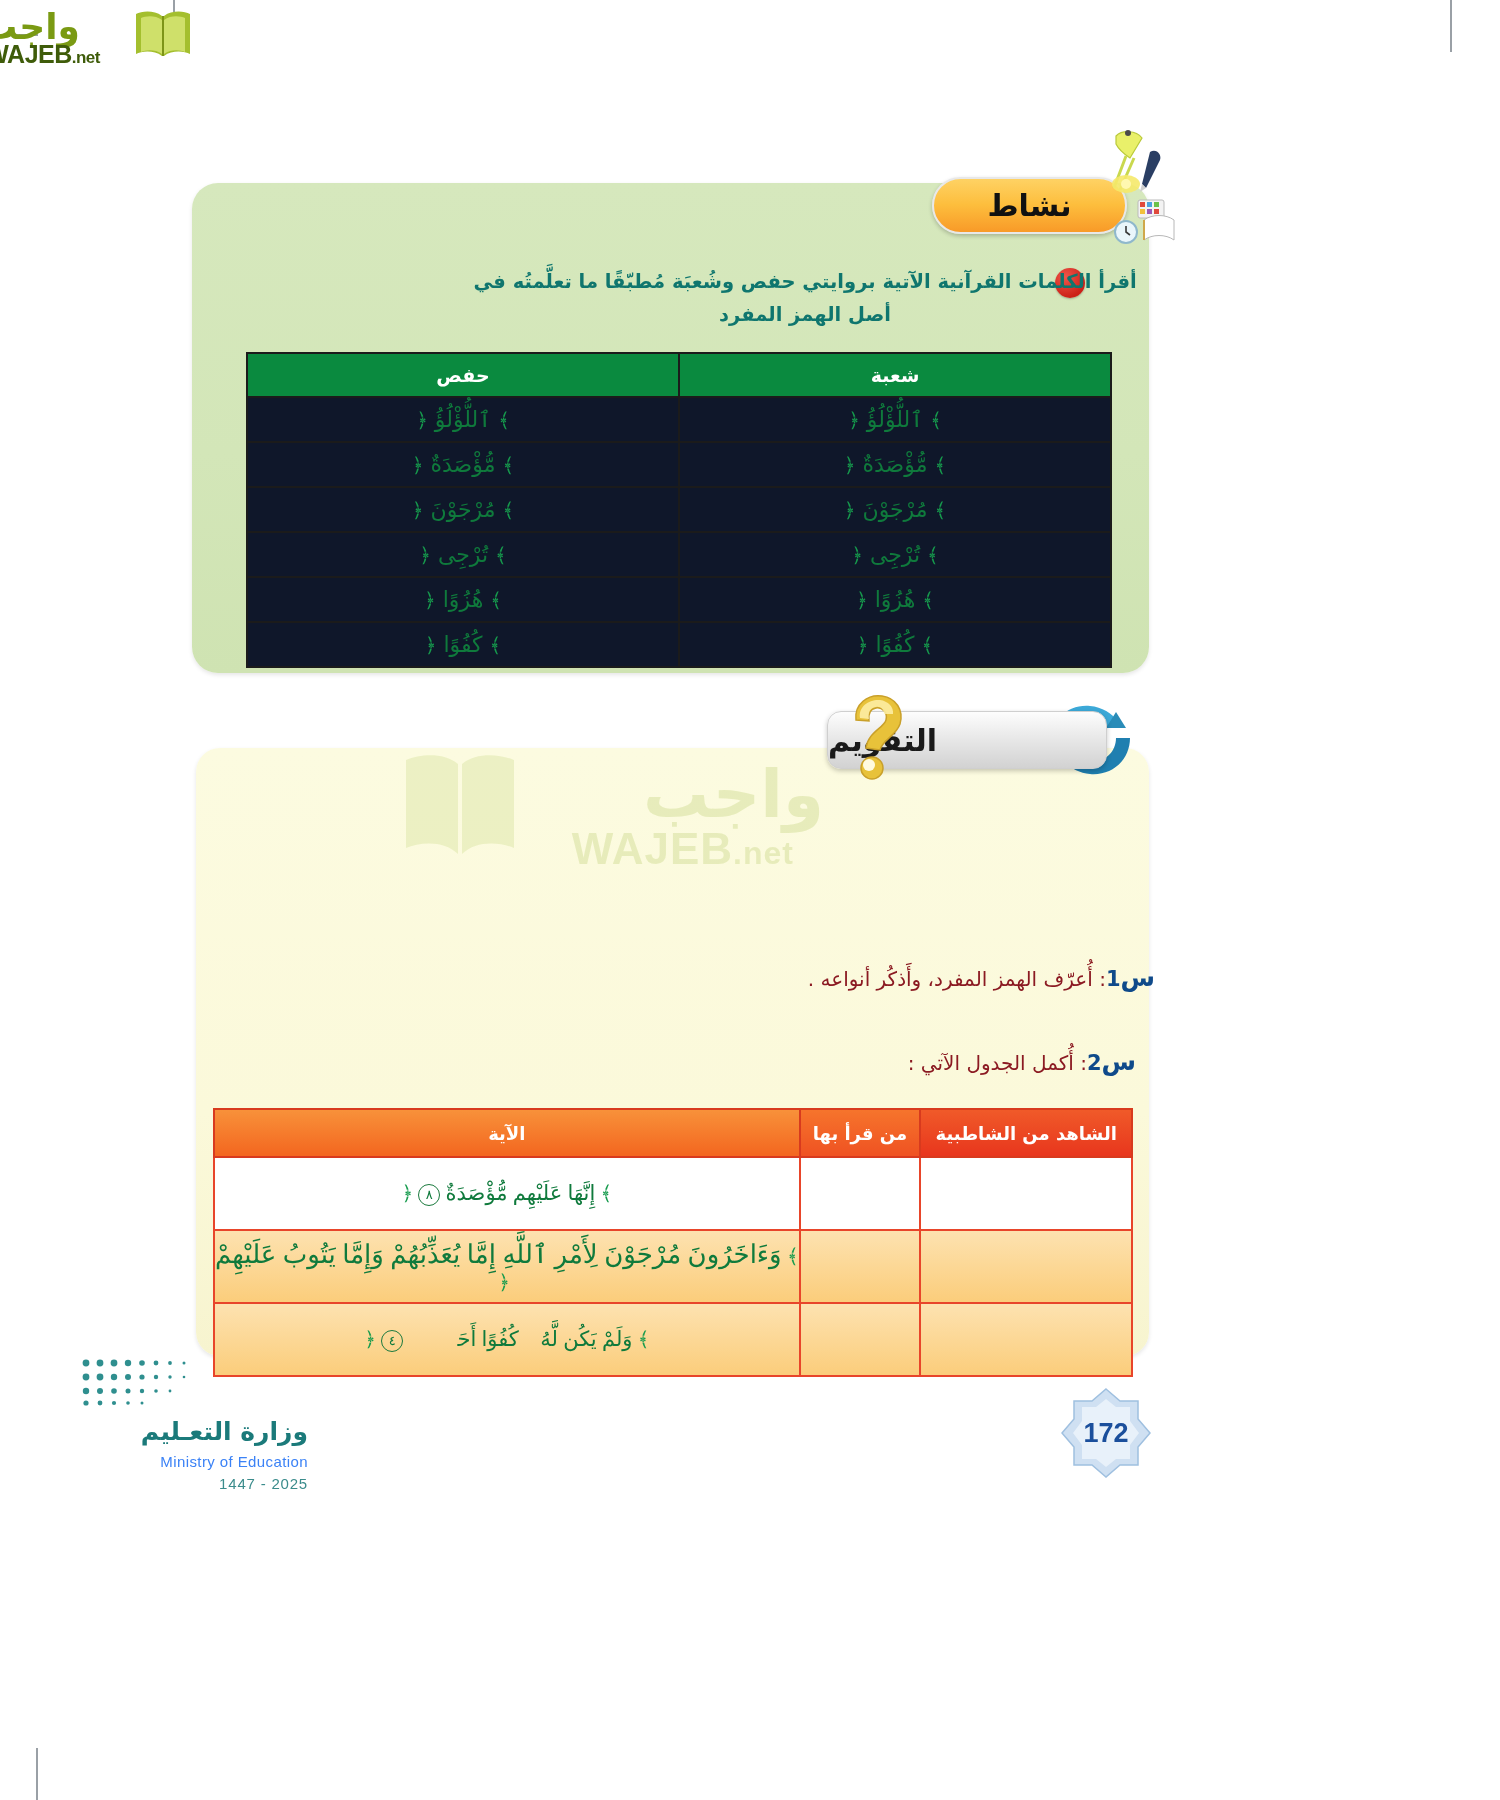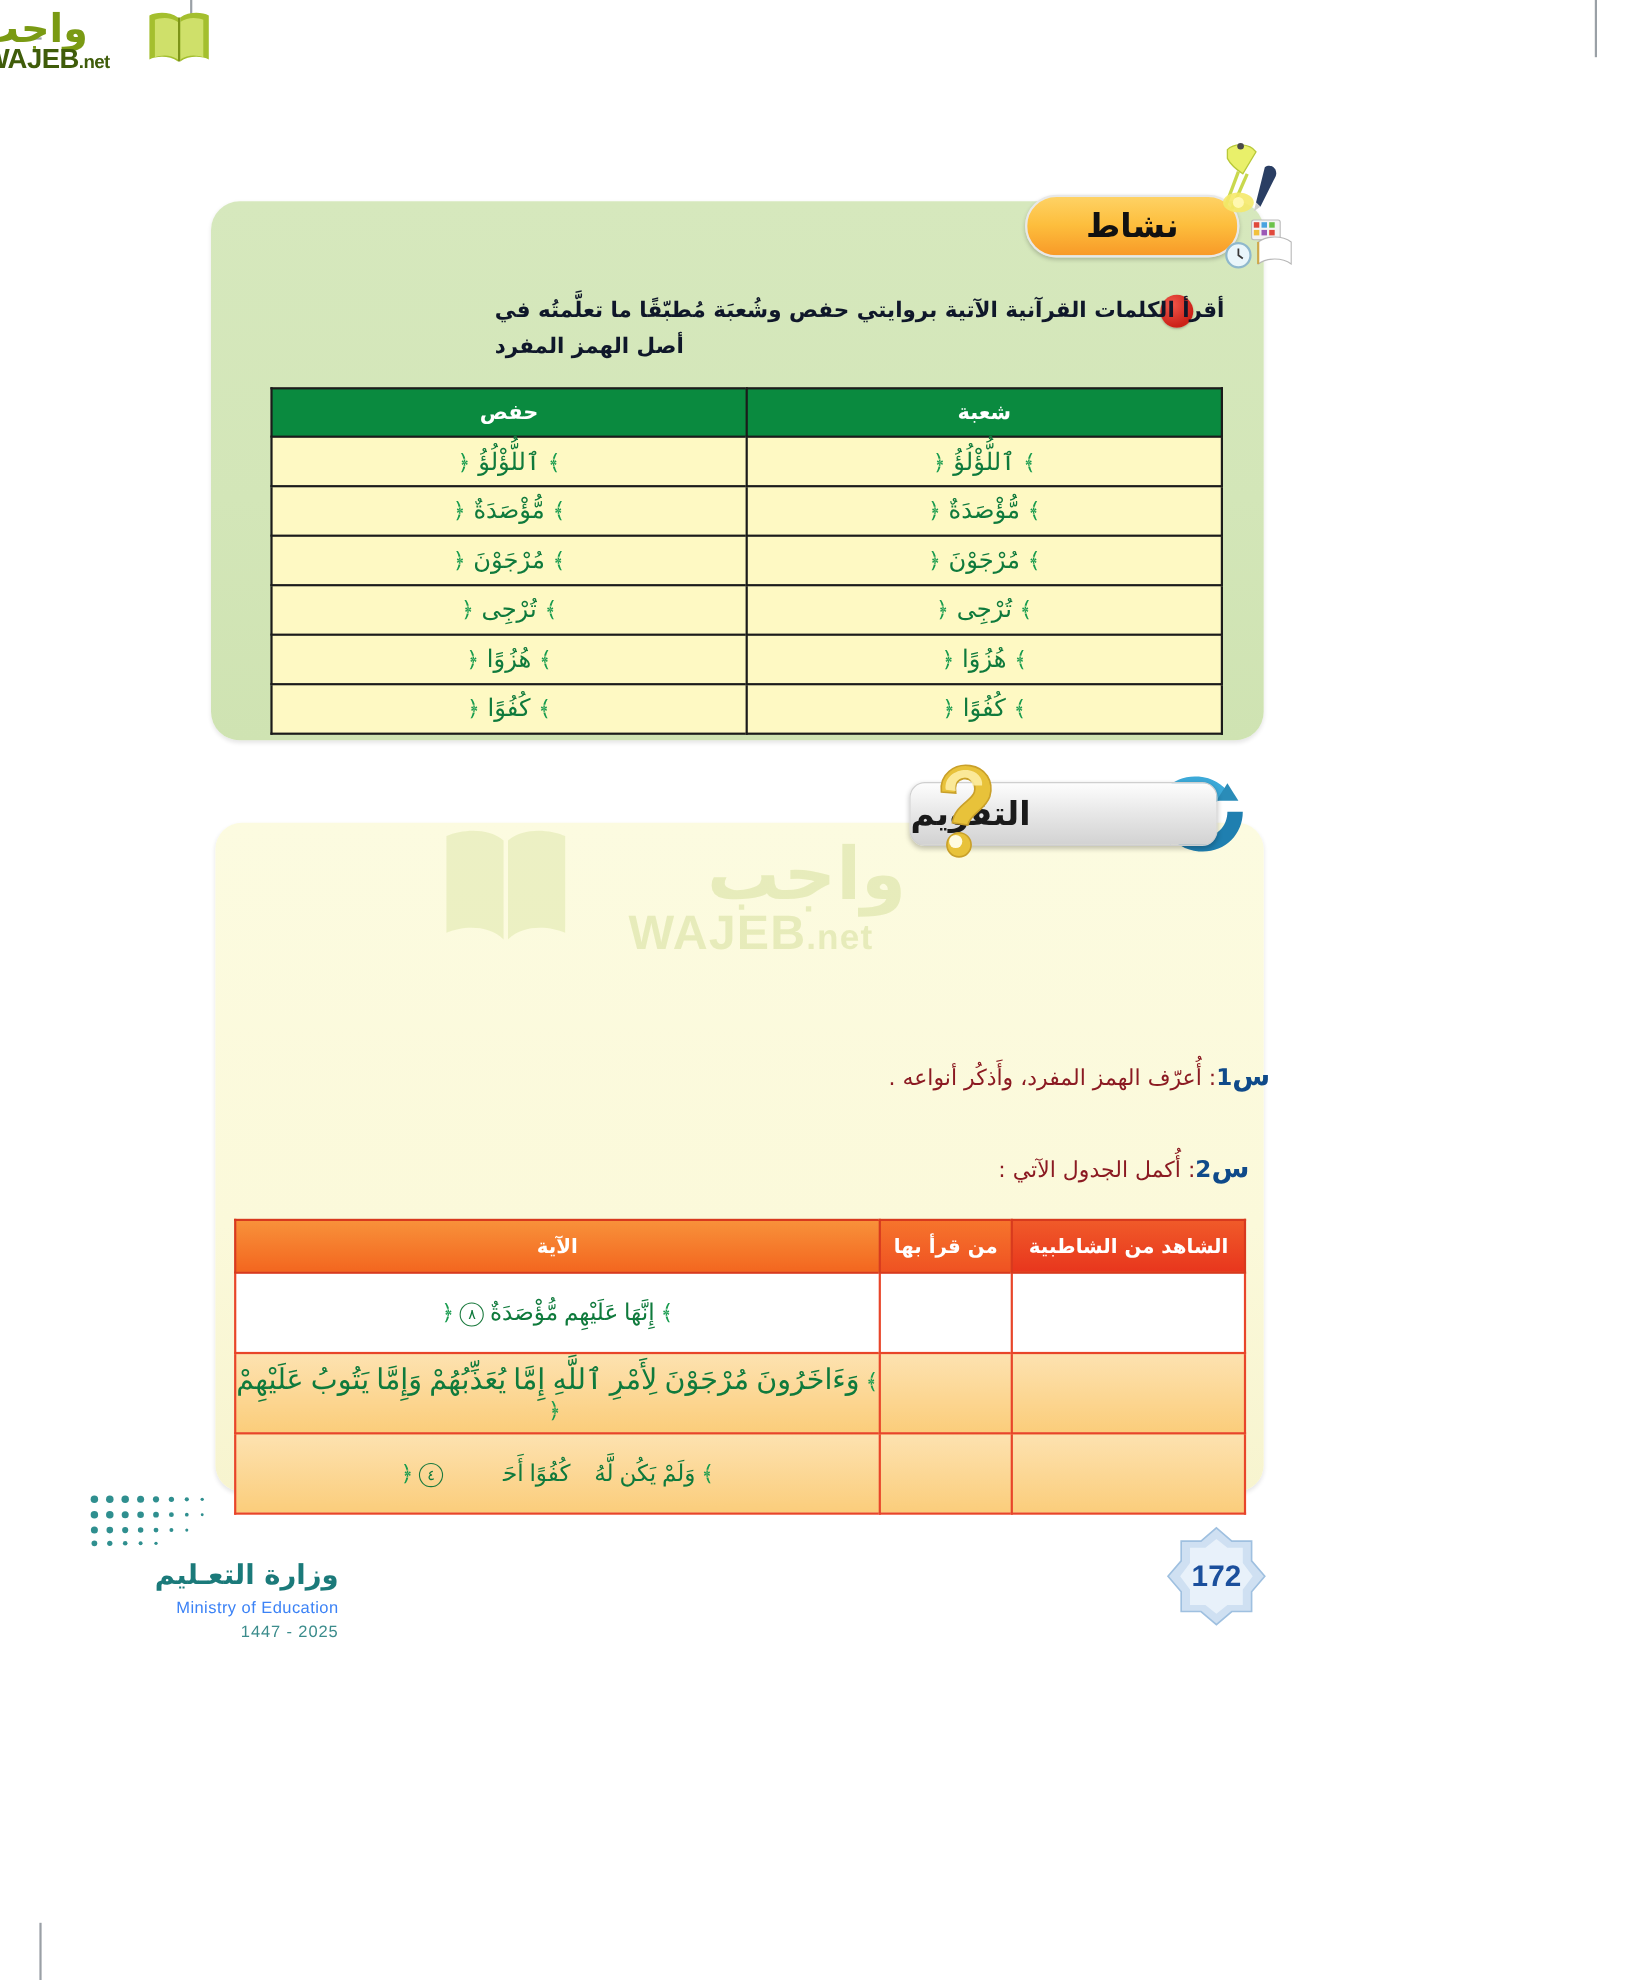--- a/index.html
+++ b/index.html
@@ -66,23 +66,23 @@
 
   .bullet-dot {
     position: absolute; left: 1055px; top: 268px;
     width: 30px; height: 30px; border-radius: 50%;
     background: radial-gradient(circle at 35% 30%, #f0564a, #cc2118 70%);
     box-shadow: 0 1px 2px rgba(0,0,0,0.25);
   }
 
   .activity-text {
     position: absolute; right: 340px; top: 265px; width: 710px;
-    text-align: left; direction: rtl;
-    font-family: "DejaVu Sans", sans-serif;
-    font-size: 19.5px; font-weight: bold; color: #0f172a;
+    text-align: center; direction: rtl;
+    font-family: "DejaVu Sans", sans-serif;
+    font-size: 19.5px; font-weight: bold; color: #0f766e;
     line-height: 1.7;
   }
 
   
   .green-table {
     position: absolute; left: 246px; top: 352px;
     width: 866px;
     border-collapse: collapse;
     border: 2px solid #1b1b1b;
   }
@@ -90,21 +90,21 @@
     background: #0a8a3f;
     color: #ffffff;
     border: 2px solid #1b1b1b;
     height: 44px;
     font-family: "DejaVu Sans", sans-serif;
     font-size: 19px; font-weight: bold;
     width: 50%;
   }
   .green-table td {
     border: 2px solid #1b1b1b;
-    background: #fef9c3;
+    background: #0f172a;
     height: 45px;
     text-align: center;
     color: #117a3d;
     font-family: "DejaVu Sans", "Liberation Serif", serif;
     font-size: 22px;
     direction: rtl;
   }
   .q-word { display: inline-block; color: #0f7a3c; white-space: nowrap; }
   .q-orn { font-size: 20px; color: #169b4d; }
 

